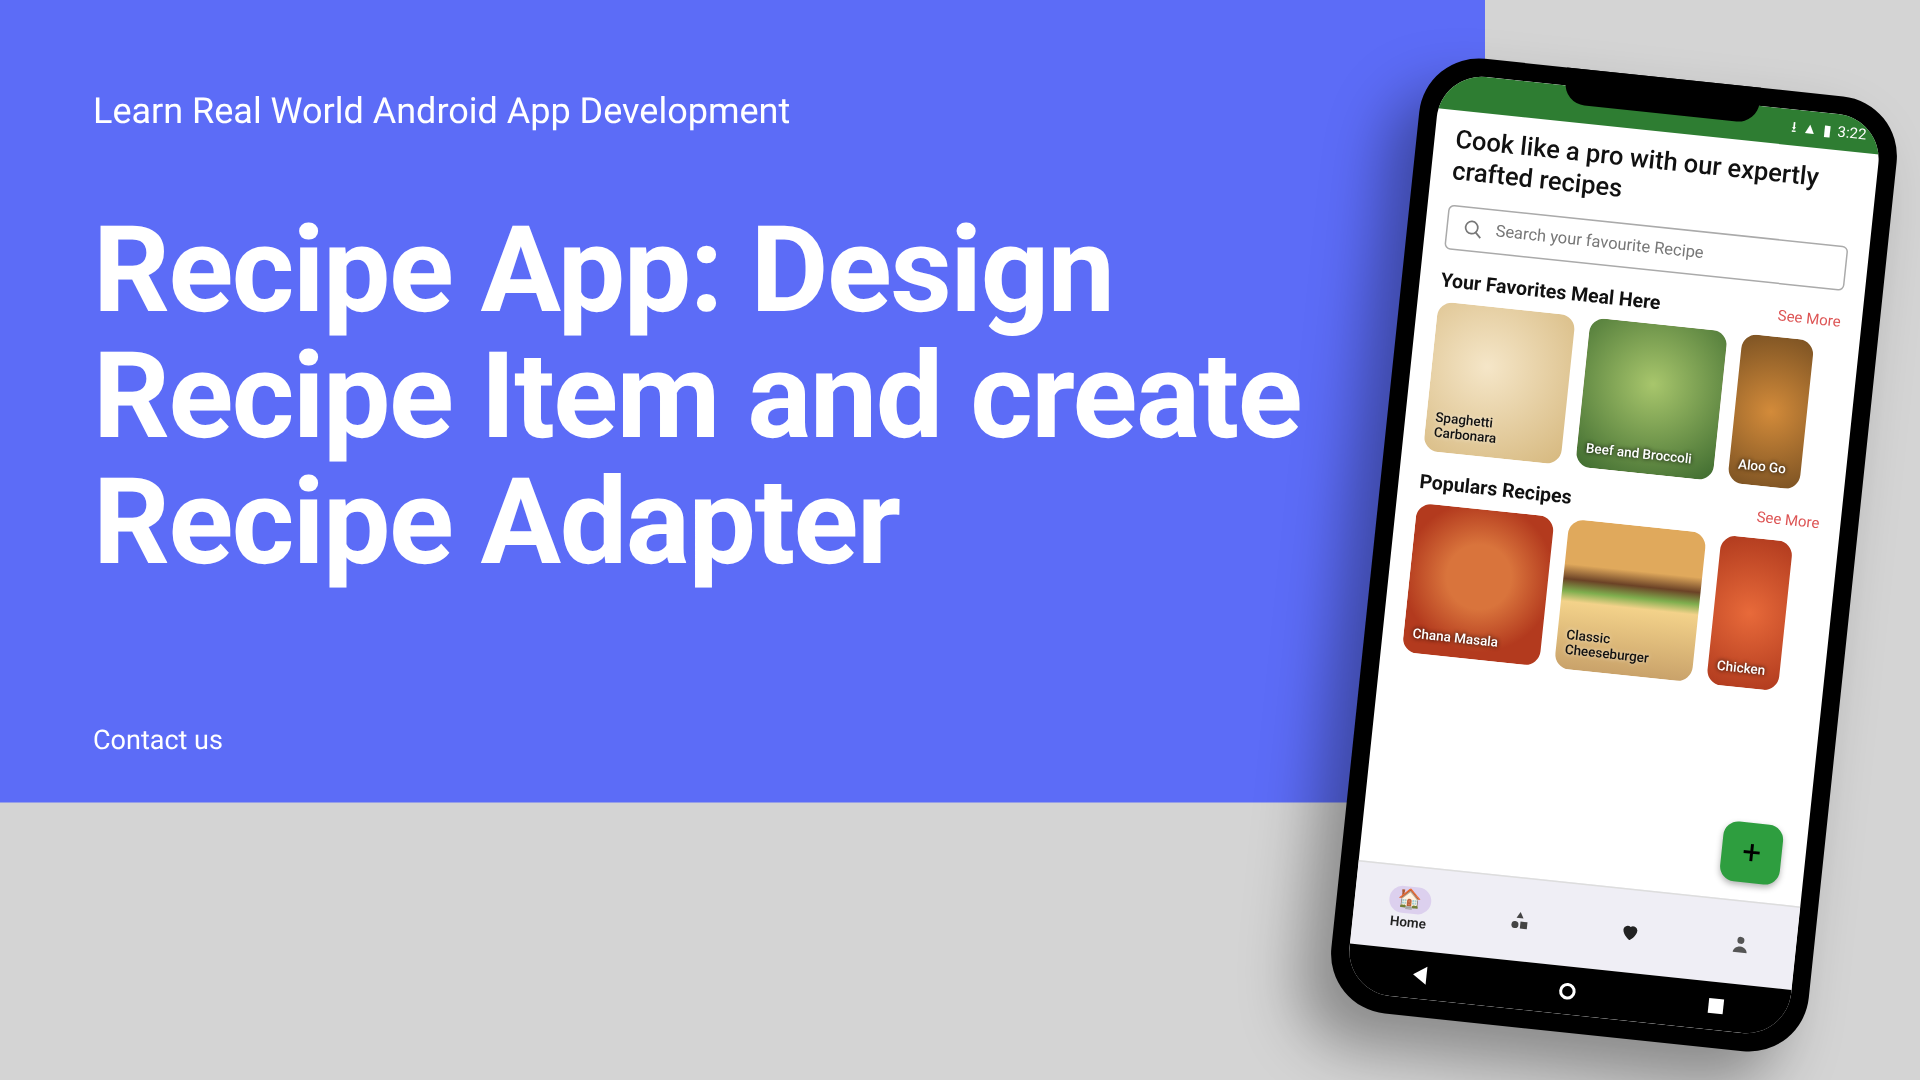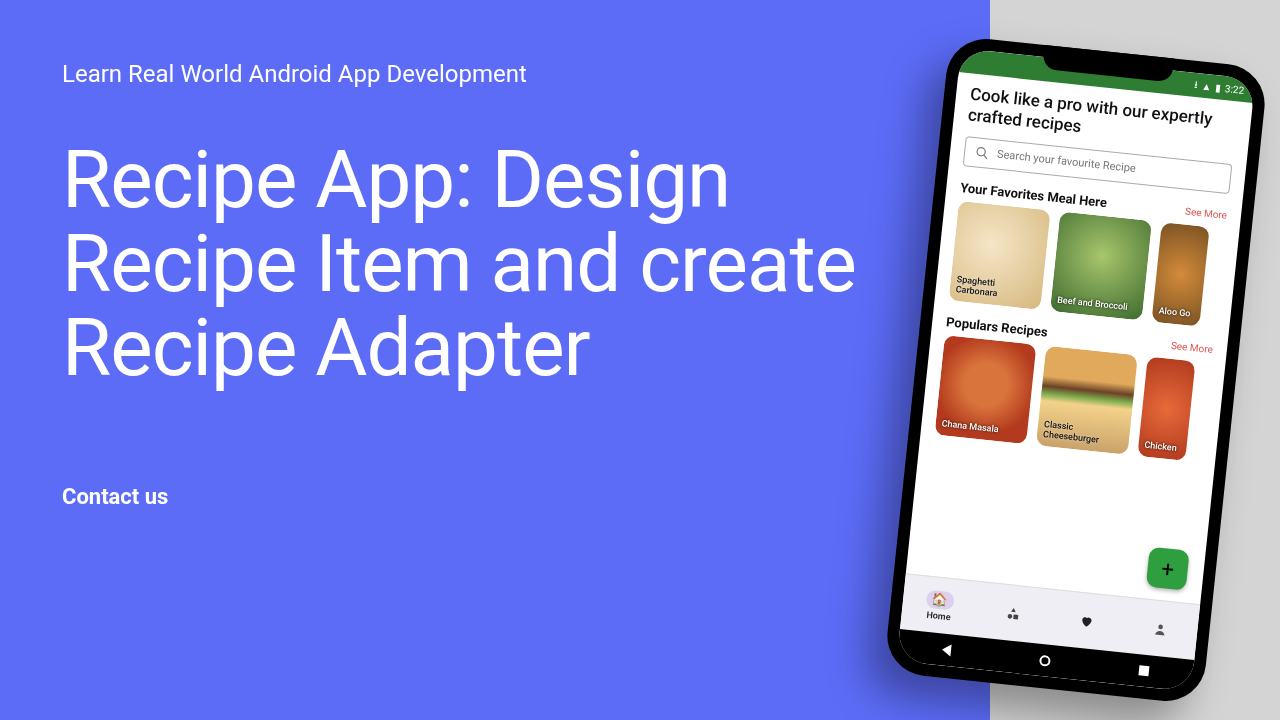--- a/index.html
+++ b/index.html
@@ -8,38 +8,38 @@
     height: 720px;
     overflow: hidden;
     font-family: -apple-system, BlinkMacSystemFont, "Segoe UI", Roboto, Helvetica, Arial, sans-serif;
     position: relative;
     background: #d4d4d4;
   }
   .blue-panel {
     position: absolute;
     left: 0; top: 0;
     width: 990px;
-    height: 720px;
+    height: 535px;
     background: #5c6cf7;
     padding: 60px 50px 30px 62px;
     color: #fff;
   }
   .subtitle {
     font-size: 24px;
     font-weight: 400;
     margin-bottom: 50px;
   }
   .main-title {
     font-size: 80px;
-    font-weight: 400;
+    font-weight: 700;
     line-height: 1.05;
     letter-spacing: -1px;
     margin-bottom: 90px;
   }
-  .contact-block { font-size: 22px; font-weight: 700; line-height: 1.5; }
+  .contact-block { font-size: 18px; font-weight: 400; line-height: 1.5; }
 
   
   .phone-wrap {
     position: absolute;
     right: 44px;
     top: 50px;
     transform: rotate(6deg);
     width: 320px;
   }
   .phone {

